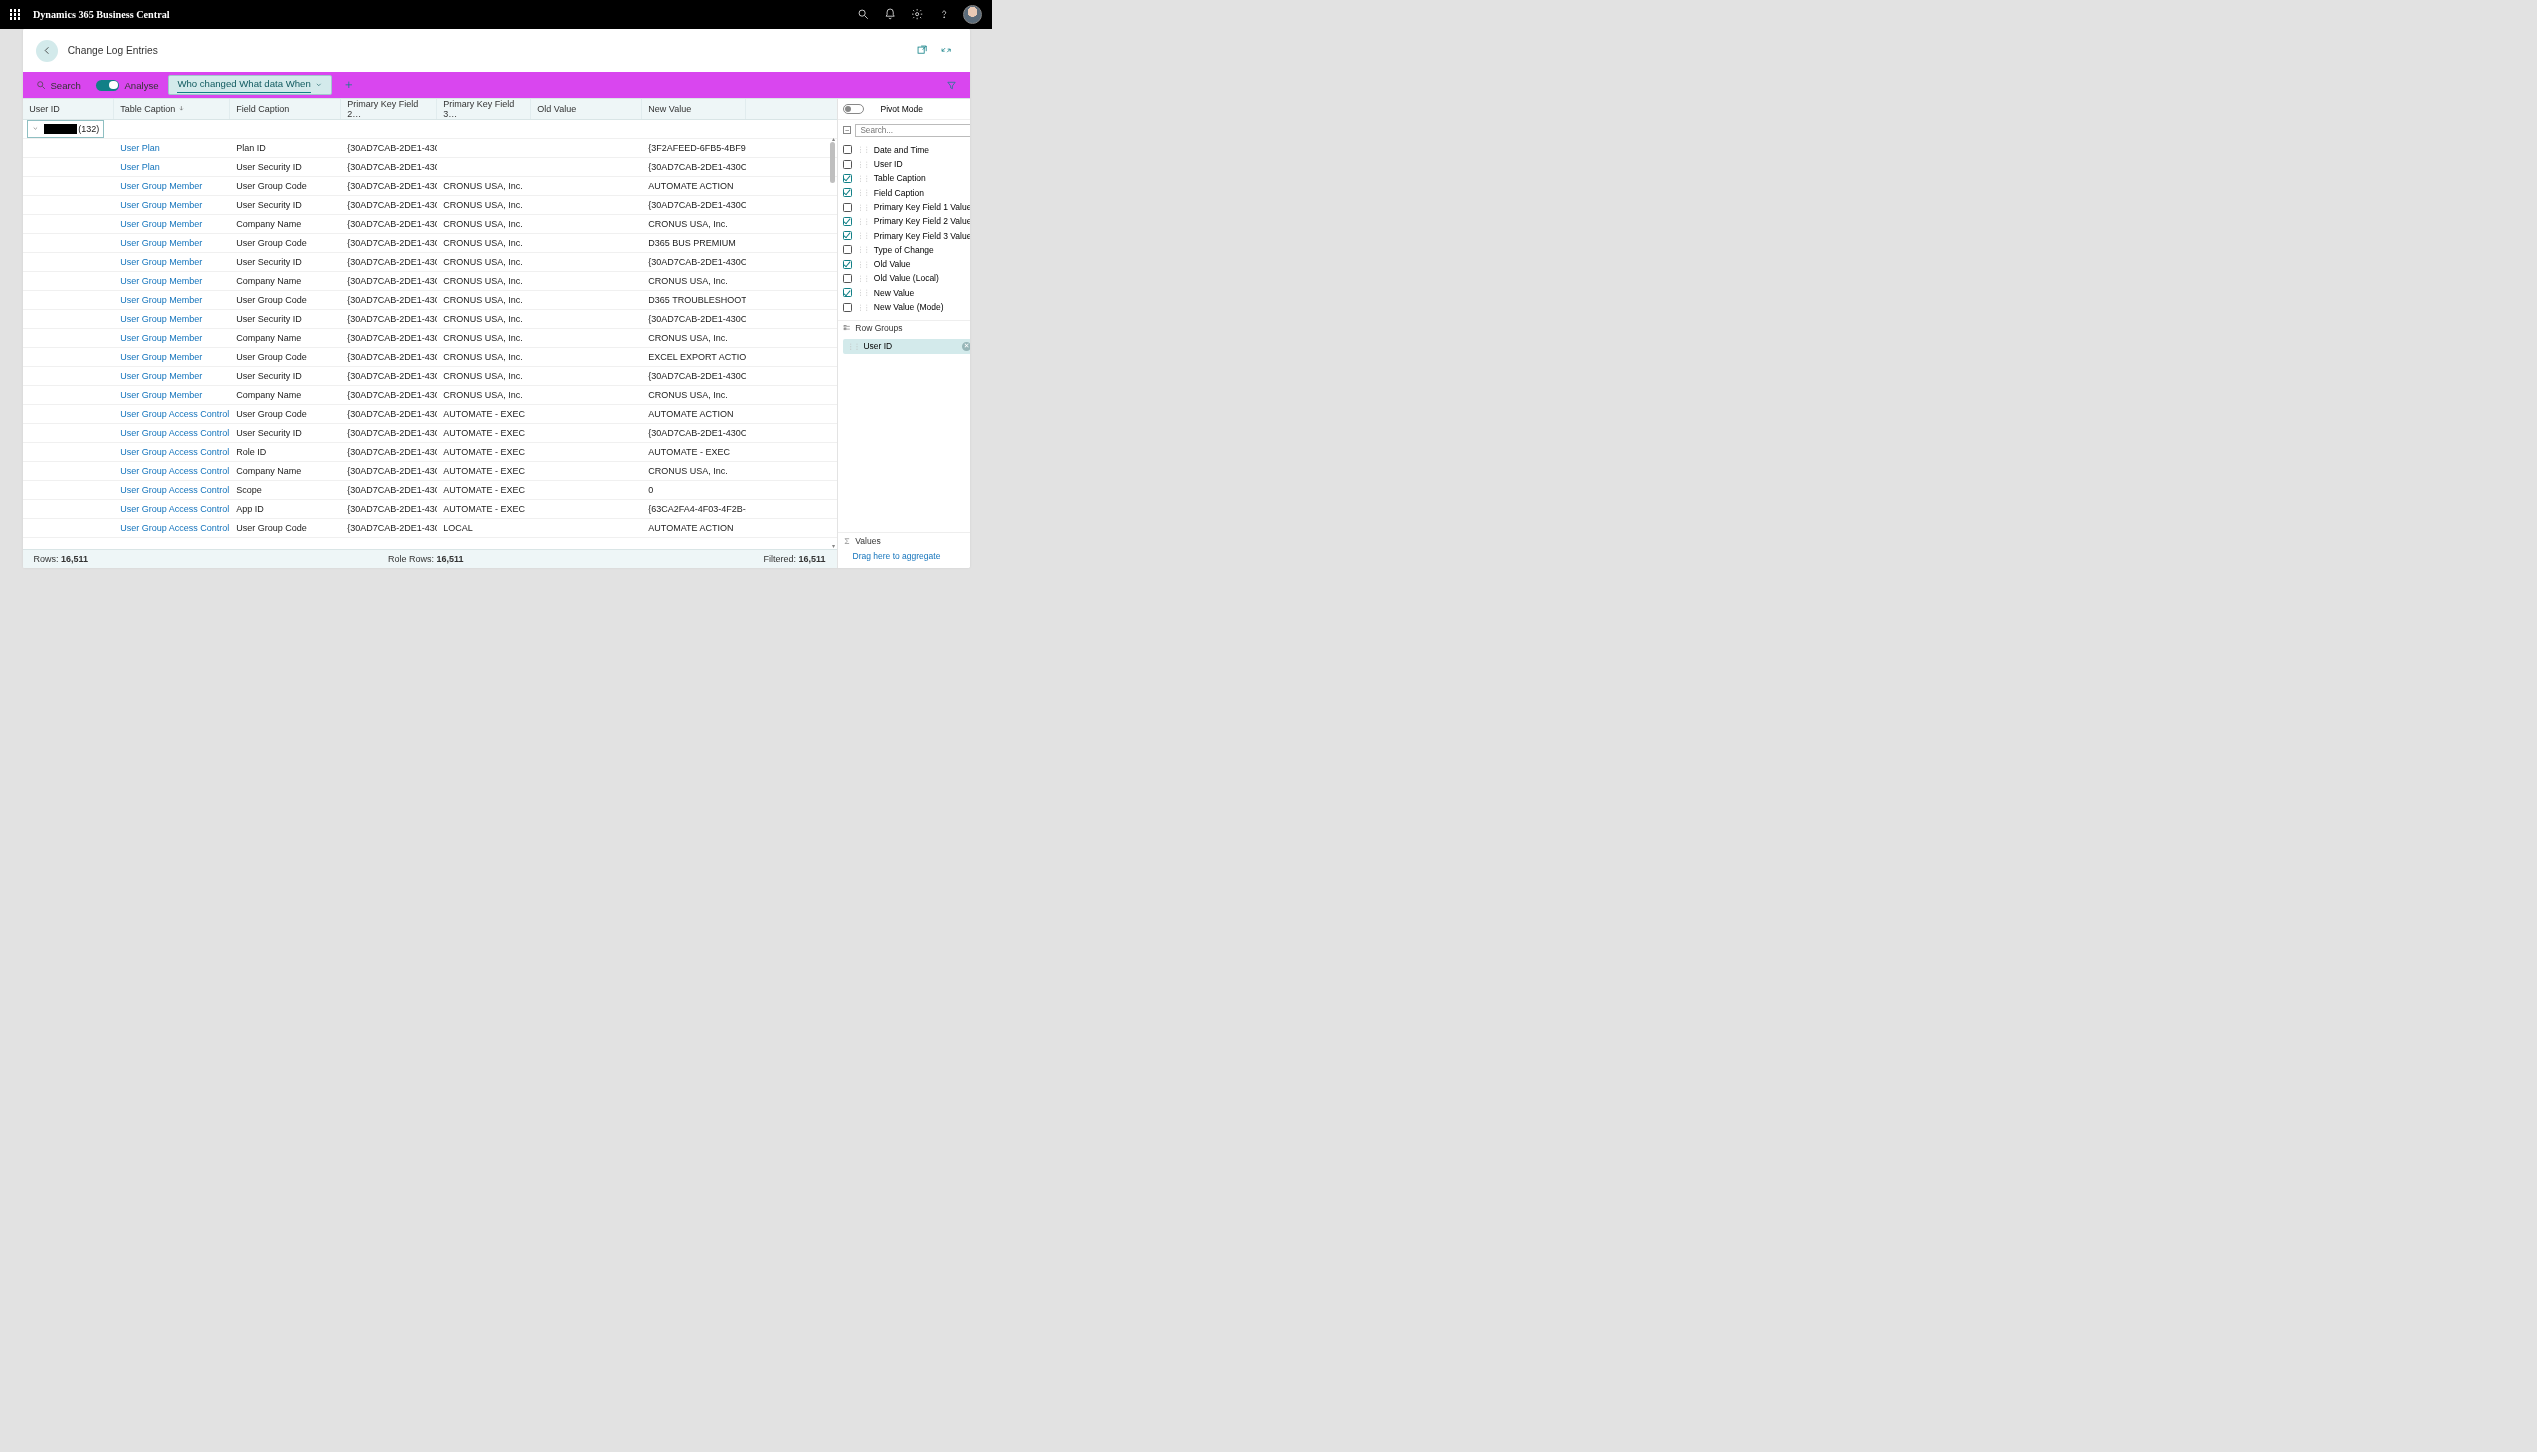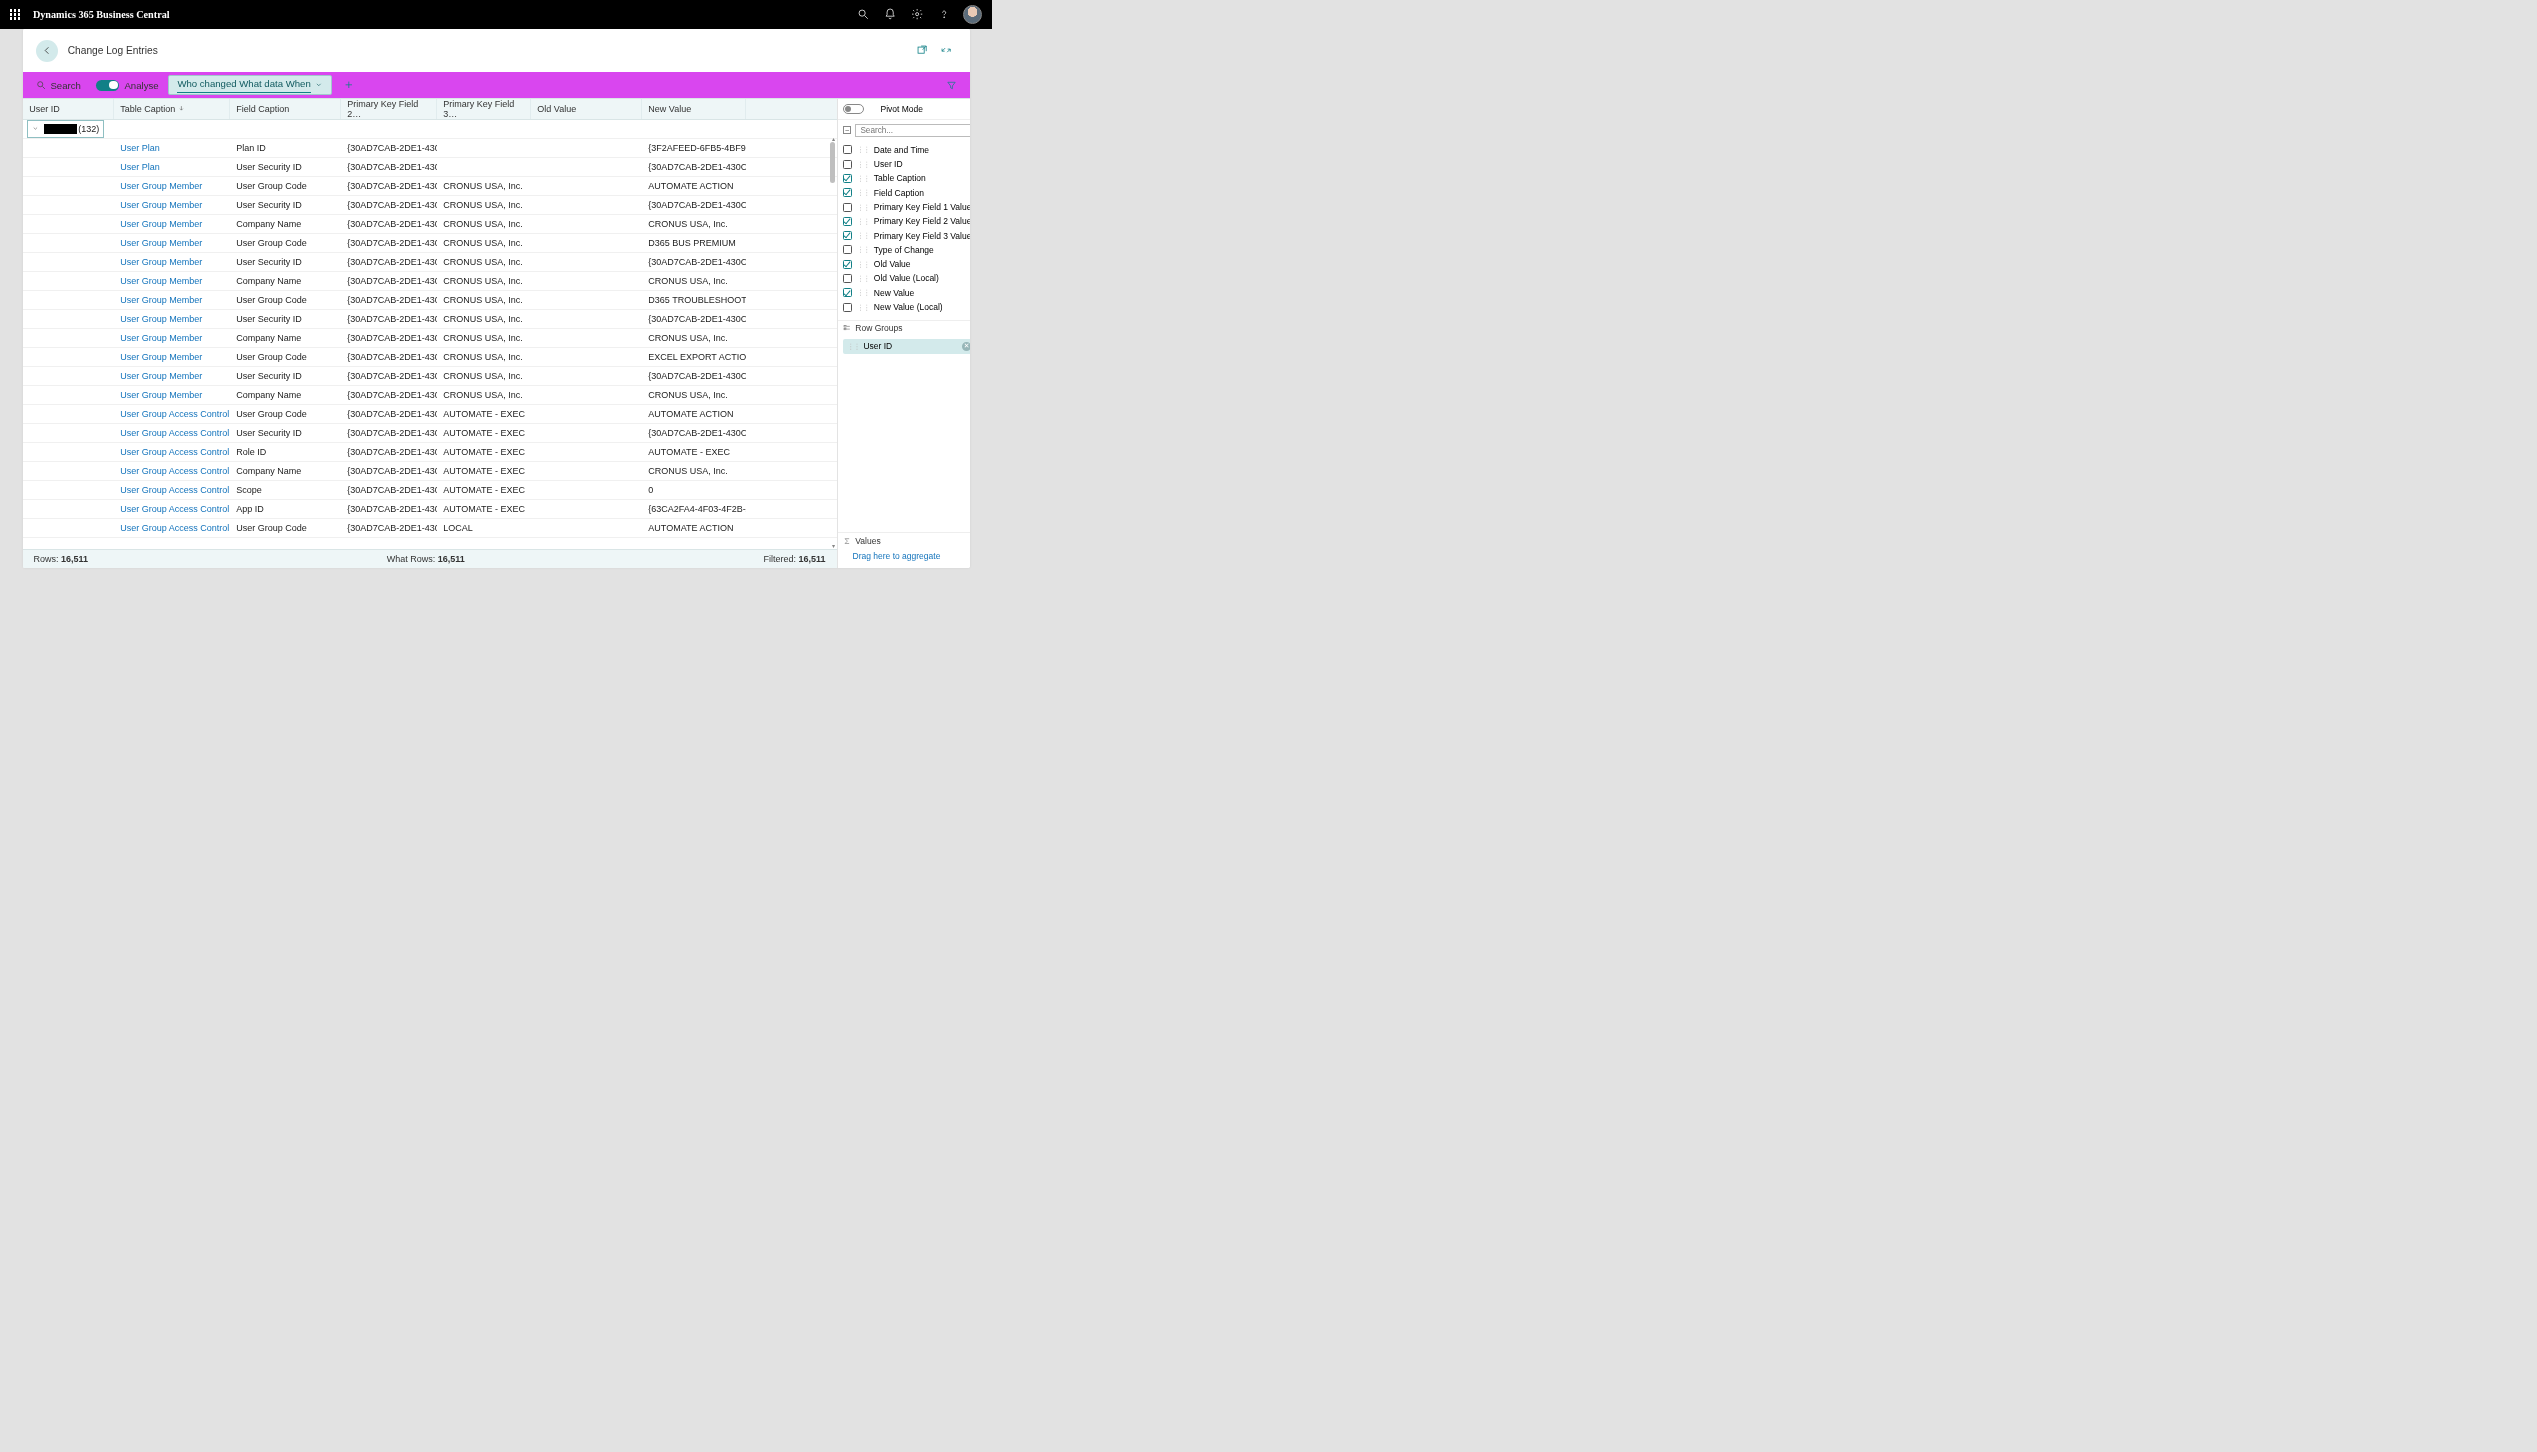--- a/index.html
+++ b/index.html
@@ -468,21 +468,21 @@
               <div class="cell c-pk3">LOCAL</div>
               <div class="cell c-old"></div>
               <div class="cell c-new">AUTOMATE ACTION</div>
             </div>
             <div class="scroll-arrow-up">▴</div>
           <div class="scroll-ind"></div>
           <div class="scroll-arrow-dn">▾</div>
         </div>
         <div class="grid-footer">
           <span><span>Rows: </span><span class="bold">16,511</span></span>
-          <span class="mid"><span>What Rows: </span><span class="bold">16,511</span></span>
+          <span class="mid"><span>Role Rows: </span><span class="bold">16,511</span></span>
           <span><span>Filtered: </span><span class="bold">16,511</span></span>
         </div>
       </div>
 
       <div class="side-panel">
         <div class="side-body">
           <div class="pivot-row">
             <div class="pivot-toggle"></div>
             <span>Pivot Mode</span>
           </div>
@@ -542,21 +542,21 @@
                 <span>Old Value (Local)</span>
               </div>
               <div class="col-item">
                 <span class="chk on"></span>
                 <span class="grip">⋮⋮</span>
                 <span>New Value</span>
               </div>
               <div class="col-item">
                 <span class="chk"></span>
                 <span class="grip">⋮⋮</span>
-                <span>New Value (Local)</span>
+                <span>New Value (Mode)</span>
               </div>
             </div>
 
           <div class="sect-hdr">
             <svg viewBox="0 0 24 24">
                 <rect x="3" y="5" width="6" height="4"></rect>
                 <rect x="3" y="13" width="6" height="4"></rect>
                 <line x1="11" y1="7" x2="20" y2="7"></line>
                 <line x1="11" y1="15" x2="20" y2="15"></line>
               </svg>

